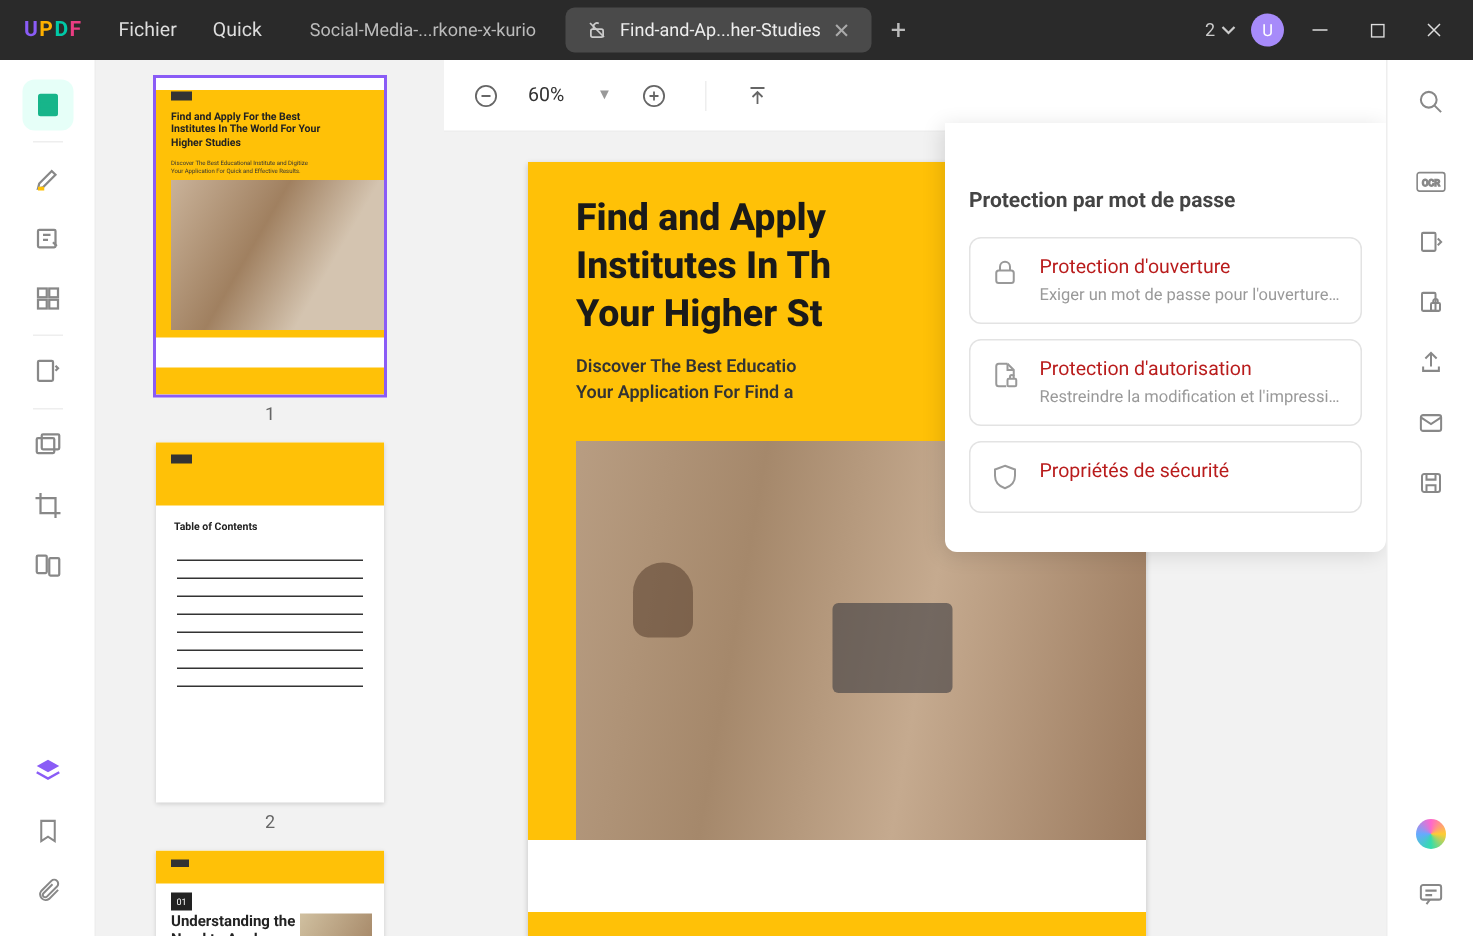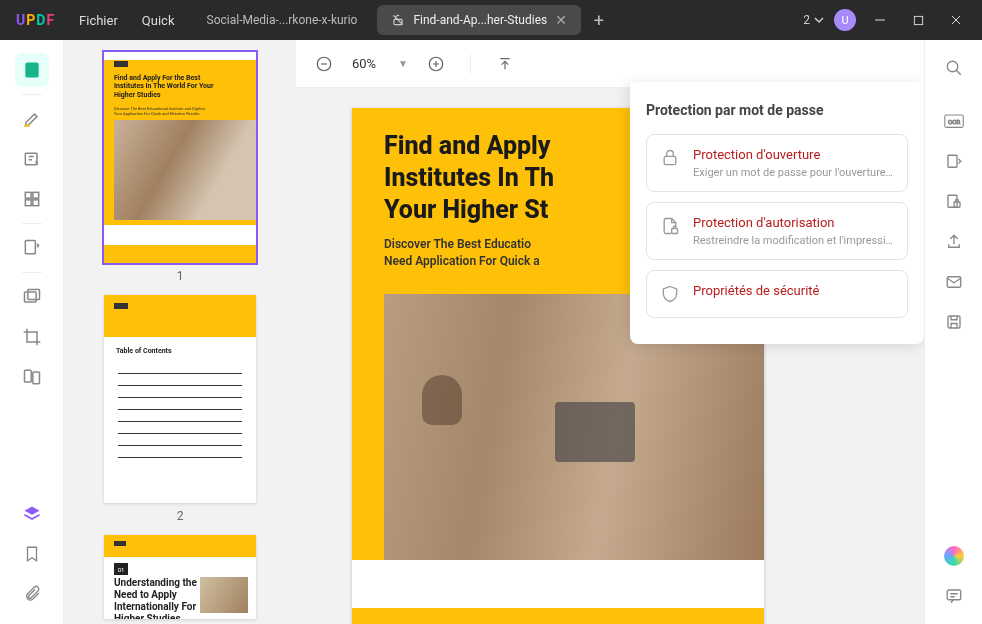--- a/index.html
+++ b/index.html
@@ -40,21 +40,21 @@
 .thumb.selected { box-shadow: 0 0 0 2px #8a5cf6; }
 .thumb-num { text-align: center; font-size: 12px; color: #666; margin: 6px 0 12px; }
 .thumb1 { height: 211px; position: relative; overflow: hidden; }
 .thumb1 .bg { position: absolute; inset: 0; background: #ffc107; }
 .thumb1 .top { position: absolute; top: 0; left: 0; right: 0; height: 8px; background: #fff; }
 .thumb1 .logo { position:absolute; top:9px; left:10px; width:14px; height:6px; background:#333;}
 .thumb1 .t1 { position: absolute; top: 22px; left: 10px; font-size: 7px; font-weight: 700; color: #222; line-height: 1.2; width: 100px; }
 .thumb1 .t2 { position: absolute; top: 54px; left: 10px; font-size: 4px; color: #333; width: 100px; line-height:1.3; }
 .thumb1 .img { position: absolute; top: 68px; left: 10px; right: 0; height: 100px; background: linear-gradient(120deg, #c9b299 0%, #a08060 40%, #d4c4b0 70%); }
 .thumb1 .strip { position:absolute; bottom:18px; left:0; right:0; height:20px; background:#fff;}
-.thumb2 { height: 208px; position: relative; background: #fff; }
+.thumb2 { height: 240px; position: relative; background: #fff; }
 .thumb2 .head { height: 42px; background: #ffc107; }
 .thumb2 .logo { position:absolute; top:8px; left:10px; width:14px; height:6px; background:#333;}
 .thumb2 .toc { position: absolute; top: 52px; left: 12px; font-size: 7px; font-weight: 700; color: #222; }
 .thumb2 .line { position: absolute; left: 14px; right: 14px; height: 1px; background: #333; }
 .thumb3 { height: 84px; position: relative; background: #fff; overflow:hidden;}
 .thumb3 .head { height: 22px; background: #ffc107; }
 .thumb3 .logo { position:absolute; top:6px; left:10px; width:12px; height:5px; background:#333;}
 .thumb3 .badge { position:absolute; top:28px; left:10px; width:14px; height:12px; background:#222; color:#fff; font-size:6px; display:flex; align-items:center; justify-content:center;}
 .thumb3 .t { position: absolute; top: 42px; left: 10px; font-size: 10px; font-weight: 700; color: #222; line-height: 1.2; width: 96px; }
 .thumb3 .pic { position: absolute; top: 42px; right: 8px; width: 48px; height: 36px; background: linear-gradient(120deg,#d0c0a0,#a08060); }
@@ -70,21 +70,21 @@
 .page-area { padding: 20px 0 0 56px; }
 .page { width: 412px; height: 540px; background: #ffc107; position: relative; box-shadow: 0 1px 4px rgba(0,0,0,.2); overflow: hidden; }
 .page-title { position: absolute; top: 22px; left: 32px; font-size: 25px; font-weight: 800; color: #1a1a1a; line-height: 1.28; }
 .page-sub { position: absolute; top: 128px; left: 32px; font-size: 12px; font-weight: 600; color: #333; line-height: 1.4; }
 .page-img { position: absolute; top: 186px; left: 32px; right: 0; height: 270px; background: linear-gradient(100deg, #b89d82 0%, #a5886b 30%, #c5aa8f 60%, #9b7a5e 100%); }
 .page-img::before { content:""; position:absolute; top:30%; left:10%; width:40px; height:50px; background:rgba(80,55,40,.5); border-radius:20px 20px 10px 10px;}
 .page-img::after { content:""; position:absolute; top:40%; left:45%; width:80px; height:60px; background:rgba(60,60,65,.6); border-radius:4px;}
 .page-strip { position:absolute; bottom:40px; left:0; right:0; height:48px; background:#fff; }
 
 .popup { position: absolute; top: 42px; right: 0; width: 294px; background: #fff; border-radius: 0 0 8px 8px; box-shadow: -2px 2px 14px rgba(0,0,0,.12); padding: 20px 16px 16px; z-index: 50; }
-.popup-title { font-size: 14px; font-weight: 700; color: #444; margin-bottom: 16px; }
+.popup-title { font-size: 14px; font-weight: 700; color: #444; margin-bottom: 16px; margin-top: 24px; }
 .popup-item { border: 1px solid #e3e3e3; border-radius: 8px; padding: 12px 12px; margin-bottom: 10px; display: flex; gap: 12px; align-items: flex-start; }
 .popup-item.highlighted { border: 3px solid #5850ec; }
 .popup-ico { width: 22px; height: 22px; flex-shrink: 0; color: #888; display:flex; align-items:center; justify-content:center; }
 .popup-txt { flex: 1; min-width: 0; }
 .popup-label { font-size: 13px; color: #b91c1c; margin-bottom: 4px; }
 .popup-item.disabled .popup-label { color: #bbb; }
 .popup-desc { font-size: 11px; color: #999; white-space: nowrap; overflow: hidden; text-overflow: ellipsis; }
 .popup-item.disabled .popup-desc { color: #bbb; }
 
 .right-rail { width: 58px; background: #fff; border-left: 1px solid #eee; display: flex; flex-direction: column; align-items: center; padding: 10px 0; gap: 4px; }
@@ -291,21 +291,21 @@
 
     <div class="page-area">
       <div class="page">
         <div class="page-title">
           <span>Find and Apply</span><br>
           <span>Institutes In Th</span><br>
           <span>Your Higher St</span>
         </div>
         <div class="page-sub">
           <span>Discover The Best Educatio</span><br>
-          <span>Need Application For Quick a</span>
+          <span>Your Application For Find a</span>
         </div>
         <div class="page-img"></div>
         <div class="page-strip"></div>
       </div>
     </div>
 
     <div class="popup">
       <div class="popup-title">Protection par mot de passe</div>
 
       <div class="popup-item">

